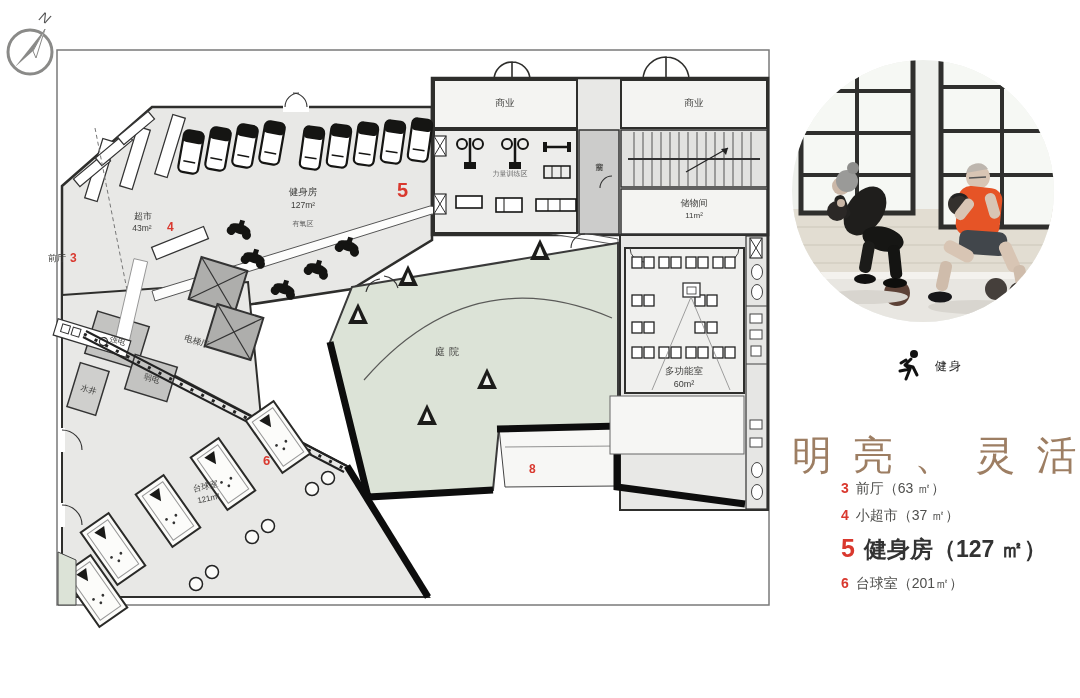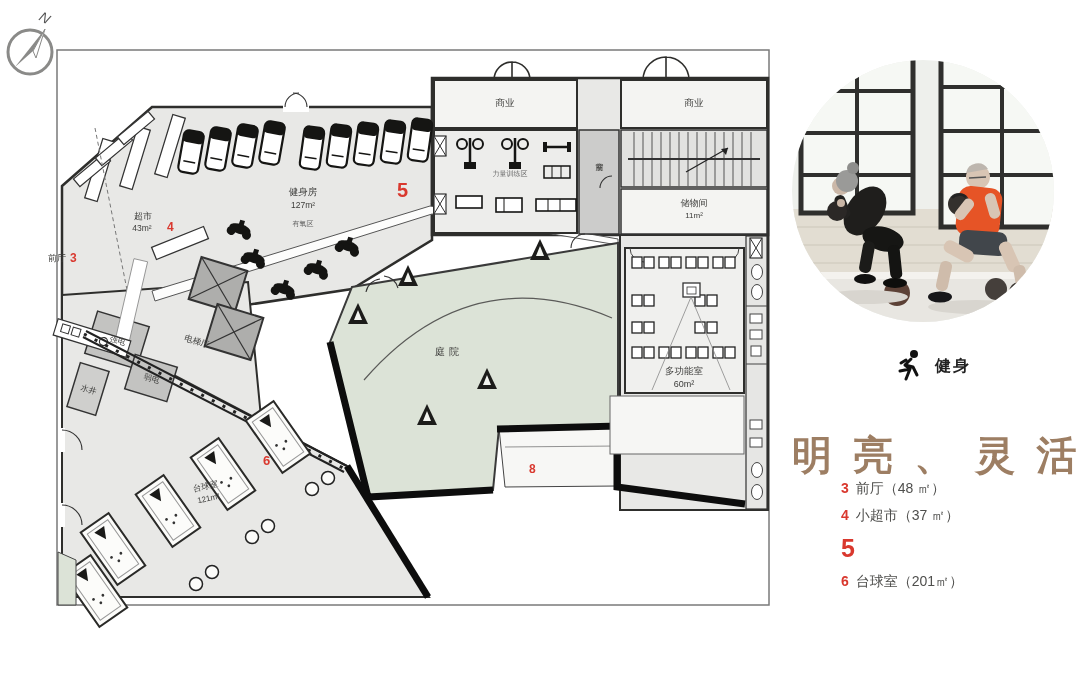--- a/index.html
+++ b/index.html
@@ -2,22 +2,22 @@
 <html><head>
 <meta charset="utf-8">
 <style>
   html,body{margin:0;padding:0;background:#fff;}
   .stage{position:relative;width:1080px;height:698px;background:#fff;overflow:hidden;
          font-family:"Liberation Sans","DejaVu Sans",sans-serif;}
   svg text{font-family:"Liberation Sans","DejaVu Sans",sans-serif;}
   .plan-svg{position:absolute;left:0;top:0;}
   .photo-svg{position:absolute;left:791px;top:59px;}
   .tag{position:absolute;left:893px;top:349px;display:flex;align-items:center;gap:10px;}
-  .tag .tag-label{font-size:16px;font-weight:bold;color:#222;letter-spacing:2px;}
-  .big-title{position:absolute;left:792px;top:428px;font-size:40px;font-weight:bold;
+  .tag .tag-label{font-size:12px;font-weight:normal;color:#222;letter-spacing:2px;}
+  .big-title{position:absolute;left:792px;top:428px;font-size:40px;font-weight:normal;
              color:#9d7e63;letter-spacing:5px;white-space:nowrap;}
   .legend{position:absolute;left:841px;top:480px;}
   .lrow{display:flex;align-items:baseline;margin-bottom:9px;font-size:14px;color:#4f4f4d;}
   .lrow .lnum{color:#d9382e;font-weight:bold;margin-right:7px;font-size:14px;}
   .lrow.big{font-size:23px;font-weight:bold;color:#333;margin:4px 0 10px 0;}
   .lrow.big .lnum{font-size:25px;margin-right:9px;}
   .red-num{fill:#d9382e;font-weight:bold;}
   .rlabel{fill:#3c3c3a;}
 </style>
 </head>
@@ -376,28 +376,29 @@
     <path d="M18,10 L12,16 L17,20 L13,30 M12,16 L20,18 L24,26 M8,14 L13,11 M17,20 L7,22" fill="none" stroke="#111" stroke-width="3" stroke-linecap="round" stroke-linejoin="round"></path>
   </svg>
   <span class="tag-label">健身</span>
 </div>
 
 <div class="big-title">明 亮 、 灵 活</div>
 
 <div class="legend">
   <div class="lrow">
     <span class="lnum">3</span>
-    <span class="ltext">前厅（48 ㎡）</span>
+    <span class="ltext">前厅（63 ㎡）</span>
   </div>
   <div class="lrow">
     <span class="lnum">4</span>
     <span class="ltext">小超市（37 ㎡）</span>
   </div>
   <div class="lrow big">
     <span class="lnum">5</span>
+    <span class="ltext">健身房（127 ㎡）</span>
   </div>
   <div class="lrow">
     <span class="lnum">6</span>
     <span class="ltext">台球室（201㎡）</span>
   </div>
 </div>
 
 </div>
 
 </body></html>

